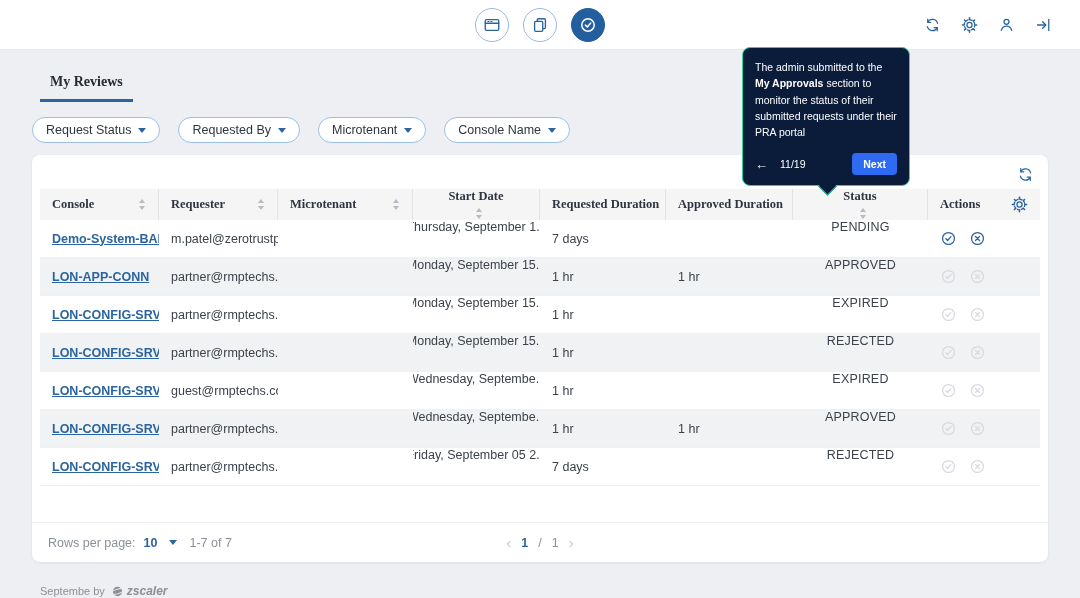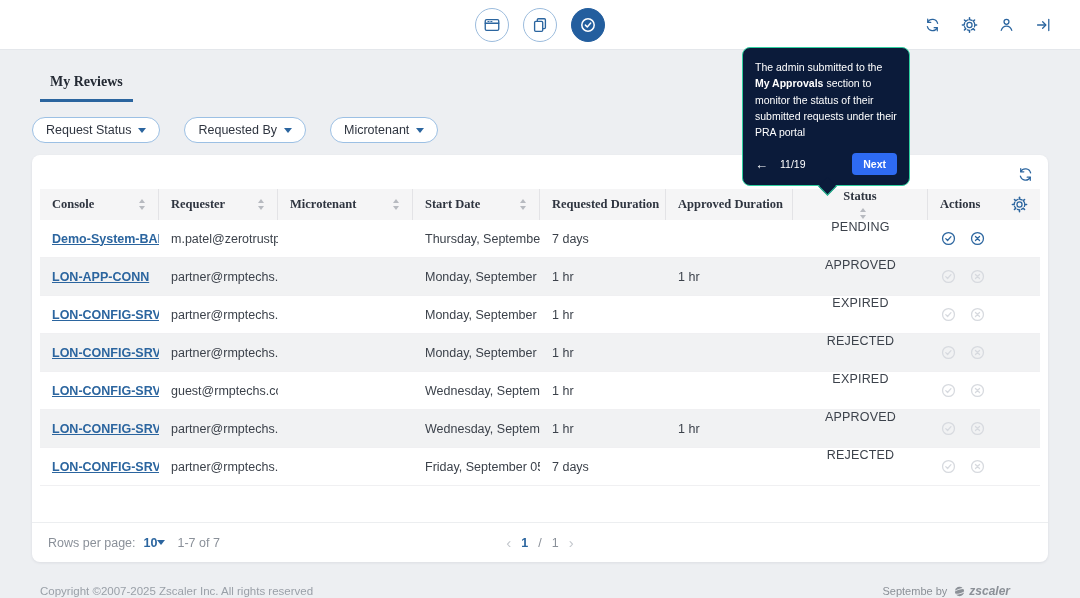--- a/index.html
+++ b/index.html
@@ -12,50 +12,50 @@
   .circle-icon { width:34px; height:34px; border-radius:50%; background:#fff; border:1.5px solid #9cbcdd;
                  display:flex; align-items:center; justify-content:center; color:#2b659f; cursor:pointer; }
   .circle-icon.active { background:#235e9e; border-color:#235e9e; color:#fff; }
   .topbar-right { position:absolute; right:28px; top:50%; transform:translateY(-50%); display:flex; gap:20px; align-items:center; }
   .flat-icon { color:#2b659f; display:flex; align-items:center; cursor:pointer; }
 
   
   .content { padding:0 32px; }
   .page-tab { display:inline-block; margin:24px 0 0 8px; padding:0 10px 9px 10px; font-size:14px; font-weight:700;
               color:#252b35; border-bottom:3px solid #2b659f;font-family:Liberation Serif, serif; }
-  .filters { display:flex; gap:24px; margin-top:15px; }
+  .filters { display:flex; gap:18px; margin-top:15px; }
   .chip { display:flex; align-items:center; gap:7px; background:#fff; border:1px solid #9cc0e4; border-radius:14px;
           padding:5px 13px; font-size:12.5px; color:#2f3540; cursor:pointer; }
   .chip .caret { width:0; height:0; border-left:4.5px solid transparent; border-right:4.5px solid transparent;
                  border-top:5px solid #2b659f; margin-top:1px; }
 
   
   .card { position:relative; margin-top:12px; background:#fff; border-radius:8px; box-shadow:0 1px 3px rgba(20,30,50,.08); }
   .card-toolbar { height:30px; display:flex; justify-content:flex-end; align-items:center; padding:8px 14px 0 0; }
   .table-wrap { margin:4px 8px 0 8px; }
   .tr { display:flex; align-items:stretch; }
   .th, .td { font-size:12.5px; display:flex; align-items:center; padding:0 12px; overflow:hidden; white-space:nowrap; }
   .thead { background:#f5f5f6; height:31px; }
   .th { font-weight:700; color:#2f3540; justify-content:space-between; border-right:1px solid #e3e3e6;font-family:Liberation Serif, serif; }
   .th:last-child { border-right:none; }
   .tbody .tr { height:38px; border-bottom:1px solid #f0f0f2; }
   .tbody .tr:nth-child(even) { background:#f1f2f3; }
-  .c0{width:119px;} .c1{width:119px;text-align:center;} .c2{width:135px;} .c3{width:127px;} .c4{width:126px;} .c5{width:127px;} .c6{width:135px;flex-direction:column;} .c7{width:112px; flex:1;}
+  .c0{width:119px;} .c1{width:119px;text-align:center;} .c2{width:135px;} .c3{width:127px;flex-direction:column;} .c4{width:126px;} .c5{width:127px;} .c6{width:135px;flex-direction:column;} .c7{width:112px; flex:1;}
   .link { color:#2b659f; font-weight:700; text-decoration:underline; cursor:pointer; }
   .sort { display:inline-flex; flex-direction:column; margin-left:6px; flex:none; }
   .status { letter-spacing:.2px;text-align:right; }
   .action-btn { display:inline-flex; margin-right:12px; color:#2b659f; cursor:pointer; }
   .action-btn.disabled { color:#d7dadf; cursor:default; }
   .spacer { height:36px; }
 
   
   .pagination { position:relative; height:40px; border-top:1px solid #eceef0; display:flex; align-items:center; padding:0 16px;
                 font-size:12.5px; color:#8a9099; }
   .pag-left { display:flex; align-items:center; gap:8px; }
-  .rpp-select { display:flex; align-items:center; gap:0; color:#2b659f; font-weight:700; cursor:pointer; }
+  .rpp-select { display:flex; align-items:center; gap:12px; color:#2b659f; font-weight:700; cursor:pointer; }
   .rpp-select .caret { width:0;height:0;border-left:4px solid transparent;border-right:4px solid transparent;border-top:5px solid #2b659f; }
   .pag-range { margin-left:4px; }
   .pag-center { position:absolute; left:50%; transform:translateX(-50%); display:flex; align-items:center; gap:10px; color:#c3c7cd; font-size:14px; }
   .pag-center .page-num { color:#2b659f; font-size:12.5px; font-weight:700; }
   .pag-center .page-total { color:#8a9099; font-size:12.5px; }
   .chev { cursor:pointer; font-size:15px; line-height:1; }
 
   
   .tooltip { position:absolute; left:742px; top:47px; width:168px; background:#0b1b3a; border:1.5px solid #2fd0a0;
              border-radius:8px; padding:11px 12px 10px 12px; color:#fff; z-index:50; }
@@ -149,20 +149,24 @@
       <div class="chip">
         <span>Request Status</span>
         <span class="caret"></span>
       </div>
       <div class="chip">
         <span>Requested By</span>
         <span class="caret"></span>
       </div>
       <div class="chip">
         <span>Microtenant</span>
+        <span class="caret"></span>
+      </div>
+      <div class="chip">
+        <span>Console Name</span>
         <span class="caret"></span>
       </div>
     </div>
 
   <section class="card">
     <div class="card-toolbar">
       <span class="flat-icon" id="table-refresh">
           <svg width="17" height="17" viewBox="0 0 20 20">
             <path d="M16 8a6.3 6.3 0 0 0-11.6-1.4" fill="none" stroke="currentColor" stroke-width="1.5" stroke-linecap="round" stroke-linejoin="round"></path>
             <path d="M4.4 3.2v3.6h3.6" fill="none" stroke="currentColor" stroke-width="1.5" stroke-linecap="round" stroke-linejoin="round"></path>
@@ -449,21 +453,20 @@
   </div>
   <div class="tooltip-foot">
     <span class="tt-back">←</span>
     <span class="tt-step">11/19</span>
     <button class="tt-next">Next</button>
   </div>
   <div class="tooltip-arrow"></div>
 </div>
 
 <footer class="footer">
-  <span class="copyright">Copyright ©2007-2025 Zscaler Inc. All rights reserved</span>
   <span class="powered">
     <span>Septembe by</span>
     <span class="zlogo">
       <svg width="13" height="13" viewBox="0 0 14 14">
         <circle cx="7" cy="7" r="5" fill="#8b9097"></circle>
         <ellipse cx="7" cy="7" rx="6.4" ry="2.4" fill="none" stroke="#edeff2" stroke-width="1.1" transform="rotate(-18 7 7)"></ellipse>
       </svg>
       <span>zscaler</span>
     </span>
   </span>

